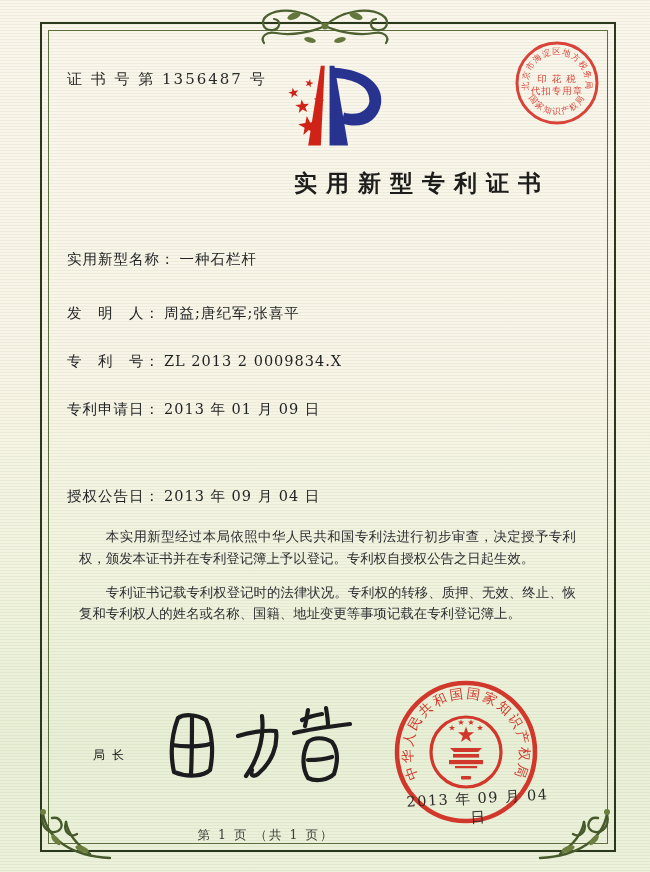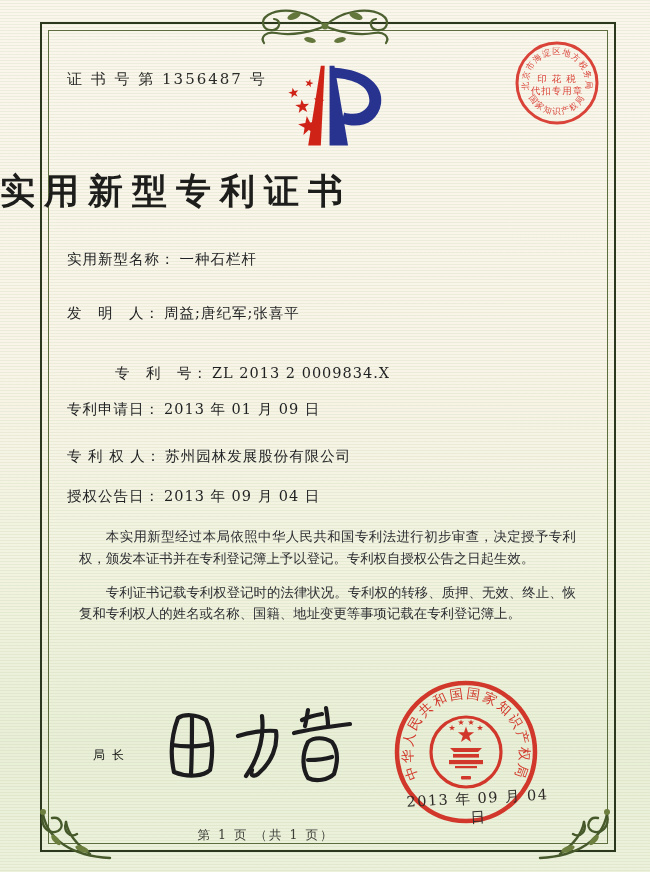--- a/index.html
+++ b/index.html
@@ -13,25 +13,25 @@
   }
   .frame-outer{position:absolute;left:40px;top:22px;width:576px;height:830px;border:2.5px solid #2c381e;box-sizing:border-box;}
   .frame-inner{position:absolute;left:48px;top:30px;width:560px;height:814px;border:1px solid #5c6e3e;box-sizing:border-box;}
   .ornament-top{position:absolute;left:220px;top:2px;}
   .corner{position:absolute;}
   .corner-left{left:30px;top:800px;}
   .corner-right{right:30px;top:800px;transform:scaleX(-1);}
   .cert-no{position:absolute;left:67px;top:70px;font-size:15px;letter-spacing:2px;color:#2a2a28;}
   .logo{position:absolute;left:276px;top:60px;}
   .tax-stamp{position:absolute;left:512px;top:38px;opacity:.92;}
-  .title{position:absolute;left:0;top:168px;width:550px;text-align:left;
-         font-size:35px;font-weight:700;letter-spacing:9px;color:#1d1d1c;}
+  .title{position:absolute;left:0;top:168px;width:550px;text-align:right;
+         font-size:23px;font-weight:700;letter-spacing:9px;color:#1d1d1c;}
   .field{position:absolute;left:67px;font-size:14.5px;letter-spacing:1px;color:#1f2022;white-space:nowrap;}
   .field .val{margin-left:4px;}
-  .f0{top:250px;} .f1{top:304px;} .f2{top:364px;margin-left:48px;} .f3{top:400px;} .f4{top:447px;} .f5{top:487px;}
+  .f0{top:250px;} .f1{top:304px;} .f2{top:352px;} .f3{top:400px;} .f4{top:447px;} .f5{top:487px;}
   .body-text{position:absolute;left:67px;top:514px;width:521px;font-size:13.4px;line-height:21.8px;
              text-align:justify;color:#2e2f33;}
   .body-text p{margin:12px;text-indent:2em;}
   .signer-title{position:absolute;left:93px;top:747px;font-size:12px;letter-spacing:7px;color:#111;}
   .signature{position:absolute;left:150px;top:700px;}
   .seal{position:absolute;left:390px;top:676px;opacity:.93;}
   .seal-date{position:absolute;left:398px;top:789px;width:160px;text-align:center;font-size:14.5px;
              letter-spacing:1.5px;color:#2f2b28;transform:rotate(-3deg);}
   .footer{position:absolute;left:0;top:827px;width:532px;text-align:center;font-size:12.5px;
           letter-spacing:2px;color:#3d3e38;}
@@ -130,23 +130,20 @@
   </div>
   <div class="field f1">
     <span>发　明　人：</span><span class="val">周益;唐纪军;张喜平</span>
   </div>
   <div class="field f2">
     <span>专　利　号：</span><span class="val">ZL 2013 2 0009834.X</span>
   </div>
   <div class="field f3">
     <span>专利申请日：</span><span class="val">2013 年 01 月 09 日</span>
   </div>
-  <div class="field f4">
-    <span>专 利 权 人：</span><span class="val">苏州园林发展股份有限公司</span>
-  </div>
   <div class="field f5">
     <span>授权公告日：</span><span class="val">2013 年 09 月 04 日</span>
   </div>
 
   <div class="body-text">
     <p>本实用新型经过本局依照中华人民共和国专利法进行初步审查，决定授予专利权，颁发本证书并在专利登记簿上予以登记。专利权自授权公告之日起生效。</p>
     <p>专利证书记载专利权登记时的法律状况。专利权的转移、质押、无效、终止、恢复和专利权人的姓名或名称、国籍、地址变更等事项记载在专利登记簿上。</p>
   </div>
 
   <div class="signer-title">局长</div>

